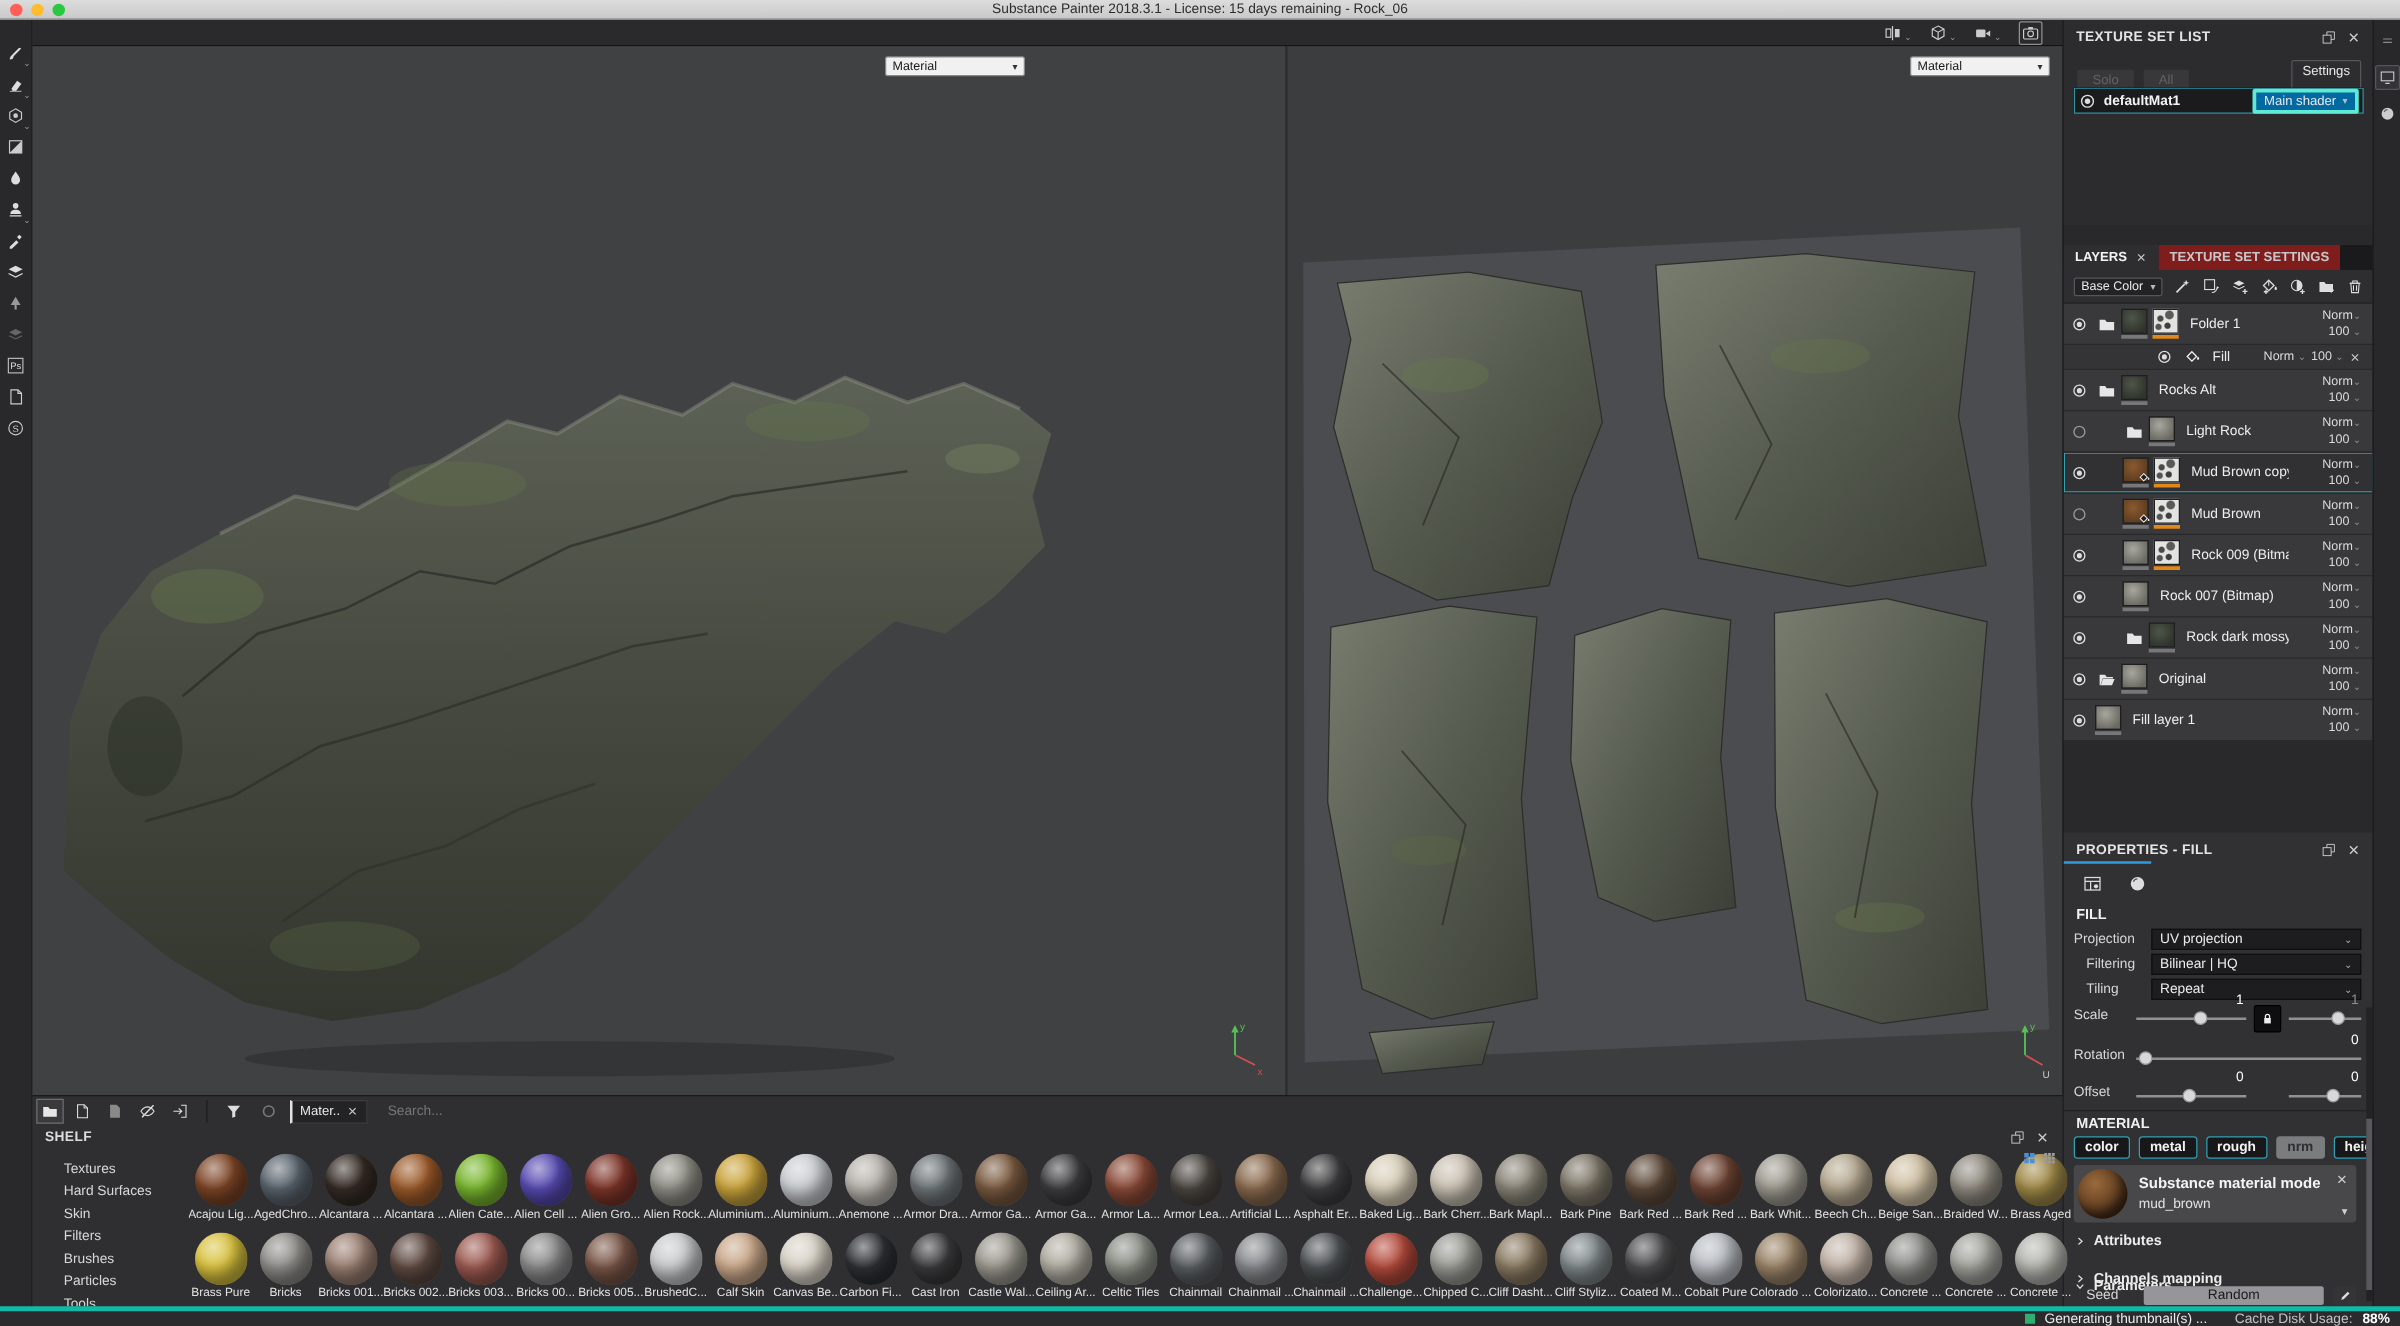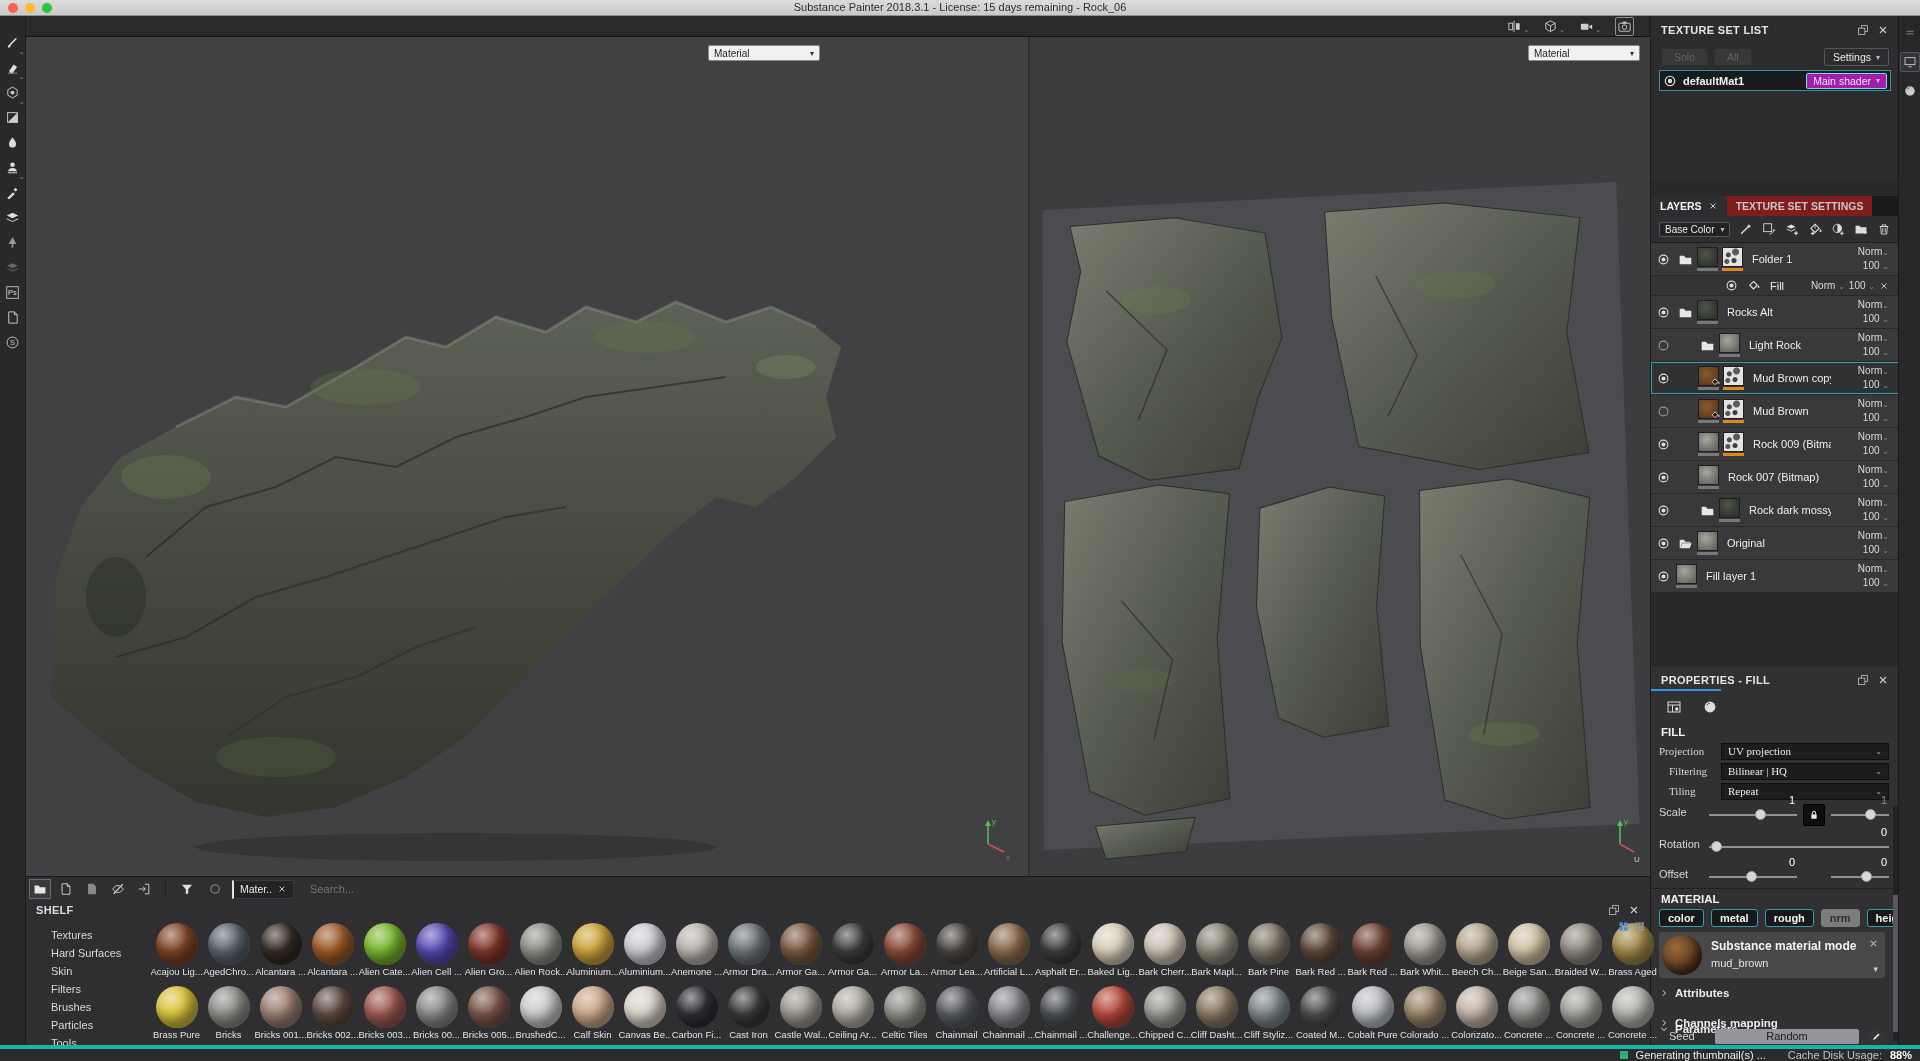--- a/index.html
+++ b/index.html
@@ -36,24 +36,24 @@
   .dock-btn.boxed{border:1px solid #55555a;border-radius:2px;background:#343438;}
 
   .panel-head{display:flex;align-items:flex-end;font-size:11px;font-weight:bold;color:#e4e4e6;letter-spacing:.3px;}
   .ph-icons{margin-left:auto;display:flex;gap:8px;align-items:center;}
 
   
   #tsl{position:absolute;left:0;top:0;width:248px;height:164px;background:#2c2c2e;}
   #tsl .panel-head{padding:8px 10px 0 10px;}
   #tsl-btnrow{position:absolute;left:10px;right:10px;top:32px;display:flex;align-items:center;gap:6px;}
   .btn-dis{background:#38383a;color:#626264;font-size:10.5px;border:1px solid #2e2e30;border-radius:2px;padding:2px 12px;}
-  .btn-dark{background:#2d2d2f;color:#eaeaea;font-size:10.5px;border:1px solid #55555a;border-radius:2px;padding:2px 8px;display:flex;align-items:center;gap:5px;}
+  .btn-dark{background:#2d2d2f;color:#eaeaea;font-size:10.5px;border:1px solid #55555a;border-radius:2px;padding:2px 8px;display:flex;align-items:center;gap:5px;flex-direction:column;}
   #tsl-matrow{position:absolute;left:8px;right:8px;top:54px;height:21px;background:#1b1b1d;box-shadow:inset 0 0 0 1px #2e94a2;display:flex;align-items:center;padding:0 4px;box-sizing:border-box;}
   #tsl-matrow .mname{font-size:11px;font-weight:bold;color:#f2f2f2;margin-left:6px;}
-  #tsl-shader{margin-left:auto;background:#a21caf;border:1px solid #5eead4;border-radius:2px;color:#e8e8e8;font-size:10.5px;padding:1px 6px;display:flex;gap:5px;align-items:center;}
+  #tsl-shader{margin-left:auto;background:#0369a1;border:3px solid #5eead4;border-radius:2px;color:#e8e8e8;font-size:10.5px;padding:1px 6px;display:flex;gap:5px;align-items:center;}
 
   
   #ltabs{position:absolute;left:0;top:180px;width:248px;height:20px;background:#1a1a1c;display:flex;}
   .ltab{display:flex;align-items:center;gap:6px;padding:0 9px;font-size:10.5px;font-weight:bold;color:#c6c6c8;background:#7f1d1d;}
   .ltab.active{background:#2e2e30;color:#f2f2f2;}
   #ltoolbar{position:absolute;left:0;top:200px;width:248px;height:27px;background:#2e2e30;border-bottom:1px solid #1f1f21;box-sizing:border-box;display:flex;align-items:center;padding:0 8px;}
   #chan-filter{background:#232325;border:1px solid #55555a;border-radius:2px;color:#e8e8e8;font-size:10px;padding:1px 5px;display:flex;align-items:center;gap:6px;}
   #ltool-icons{margin-left:auto;display:flex;gap:9px;align-items:center;}
   #lrows{position:absolute;left:0;top:227px;width:248px;}
   .layer-row{position:relative;height:33px;background:#39393b;border-bottom:1px solid #29292b;box-sizing:border-box;display:flex;align-items:center;}
@@ -75,21 +75,21 @@
   .tex-rock-grey{background:radial-gradient(circle at 40% 35%, #a8a79e, #686760 80%);}
   .tex-mud{background:radial-gradient(circle at 40% 35%, #8a5a30, #5a3a1e 80%);}
   .tex-mask{background-color:#e3e3e1;background-image:radial-gradient(circle at 28% 38%, #4a4a4a 0 2px, transparent 3px),radial-gradient(circle at 66% 22%, #5a5a5a 0 3px, transparent 4px),radial-gradient(circle at 58% 70%, #3e3e3e 0 2px, transparent 3px),radial-gradient(circle at 20% 75%, #555 0 2px, transparent 3px);}
 
   
   #props{position:absolute;left:0;top:650px;width:248px;height:379px;background:#313133;}
   #props .panel-head{padding:8px 10px 0 10px;}
   #ptab-bar{position:absolute;left:0;top:23px;width:70px;height:2px;background:#2f9be0;}
   .ptab{position:absolute;top:28px;width:30px;height:26px;display:flex;align-items:center;justify-content:center;}
   #p-fill-head{position:absolute;left:10px;top:60px;font-size:11.5px;font-weight:bold;color:#f0f0f0;}
-  .prow{position:absolute;left:0;width:248px;height:18px;display:flex;align-items:center;font-family:Liberation Serif, serif;}
+  .prow{position:absolute;left:0;width:248px;height:18px;display:flex;align-items:center;}
   .prow .plabel{font-size:11px;color:#d6d6d6;flex:none;}
   .psel{flex:1;margin-right:10px;height:17px;background:#1d1d1f;border:1px solid #0f0f11;color:#ececec;font-size:11px;display:flex;align-items:center;justify-content:space-between;padding:0 6px;box-sizing:border-box;}
   .psel .dd-chev{font-size:8px;color:#aaa;}
   .srow{position:absolute;left:0;width:248px;}
   .slabel{position:absolute;left:8px;top:12px;font-size:11px;color:#d6d6d6;}
   .sgroup{position:absolute;top:0;height:34px;}
   .sval{position:absolute;right:2px;top:0;font-size:11px;color:#fff;}
   .sval.dim{color:#8e8e90;}
   .track{position:absolute;left:0;right:0;top:20px;height:2px;background:#919193;}
   .knob{position:absolute;top:-5px;width:11px;height:11px;border-radius:50%;background:#d8d8da;border:1px solid #99999b;box-sizing:border-box;}

